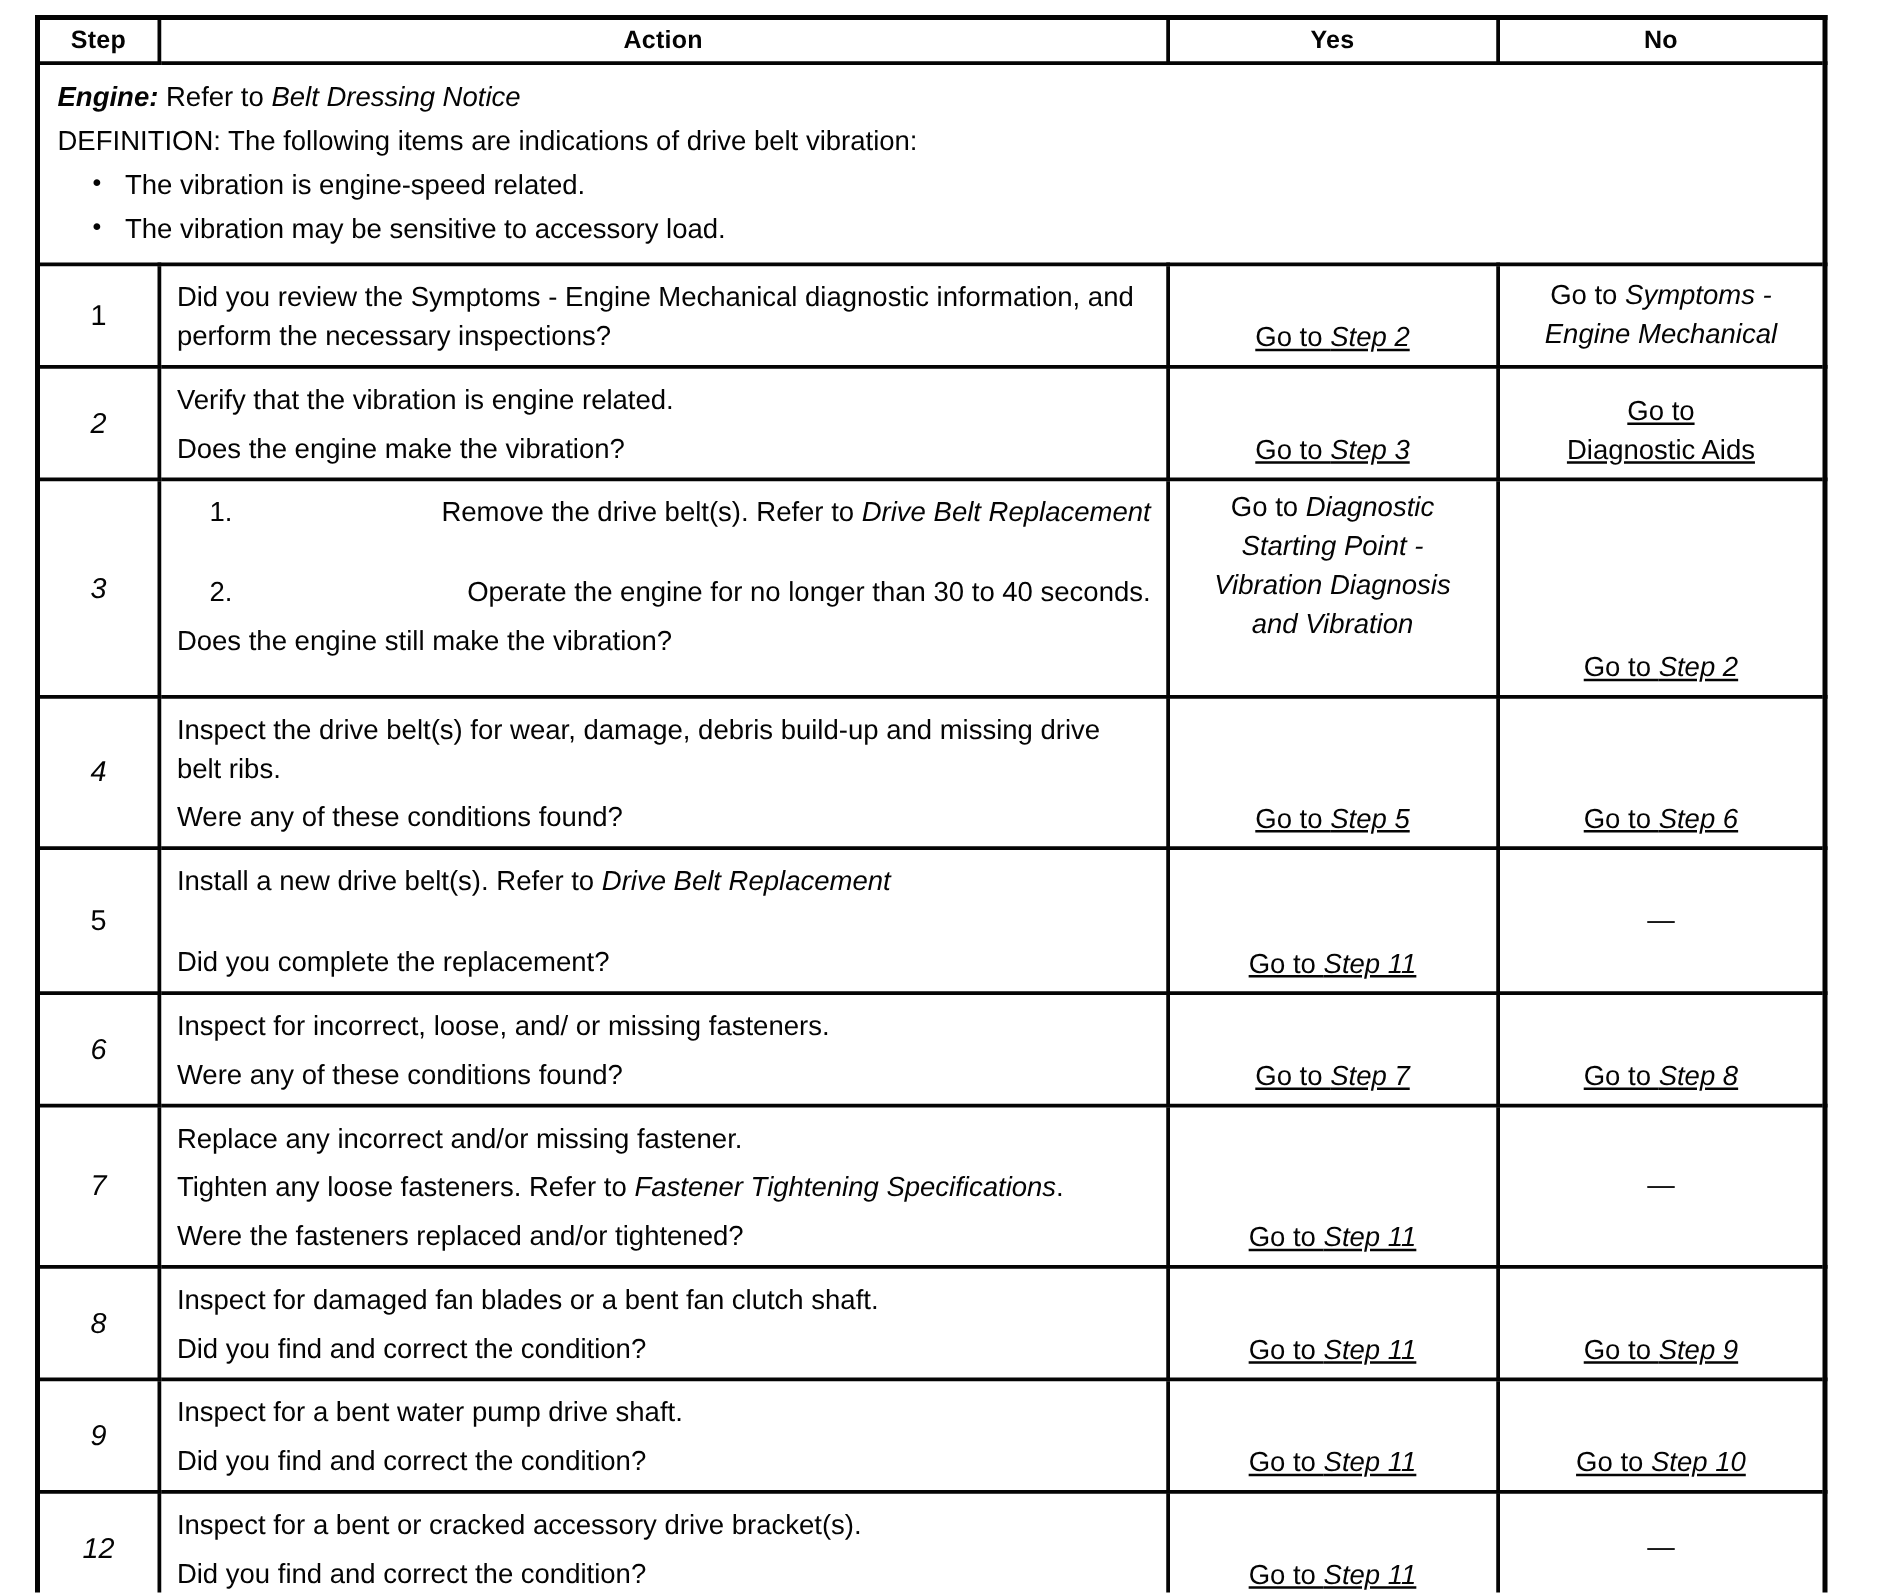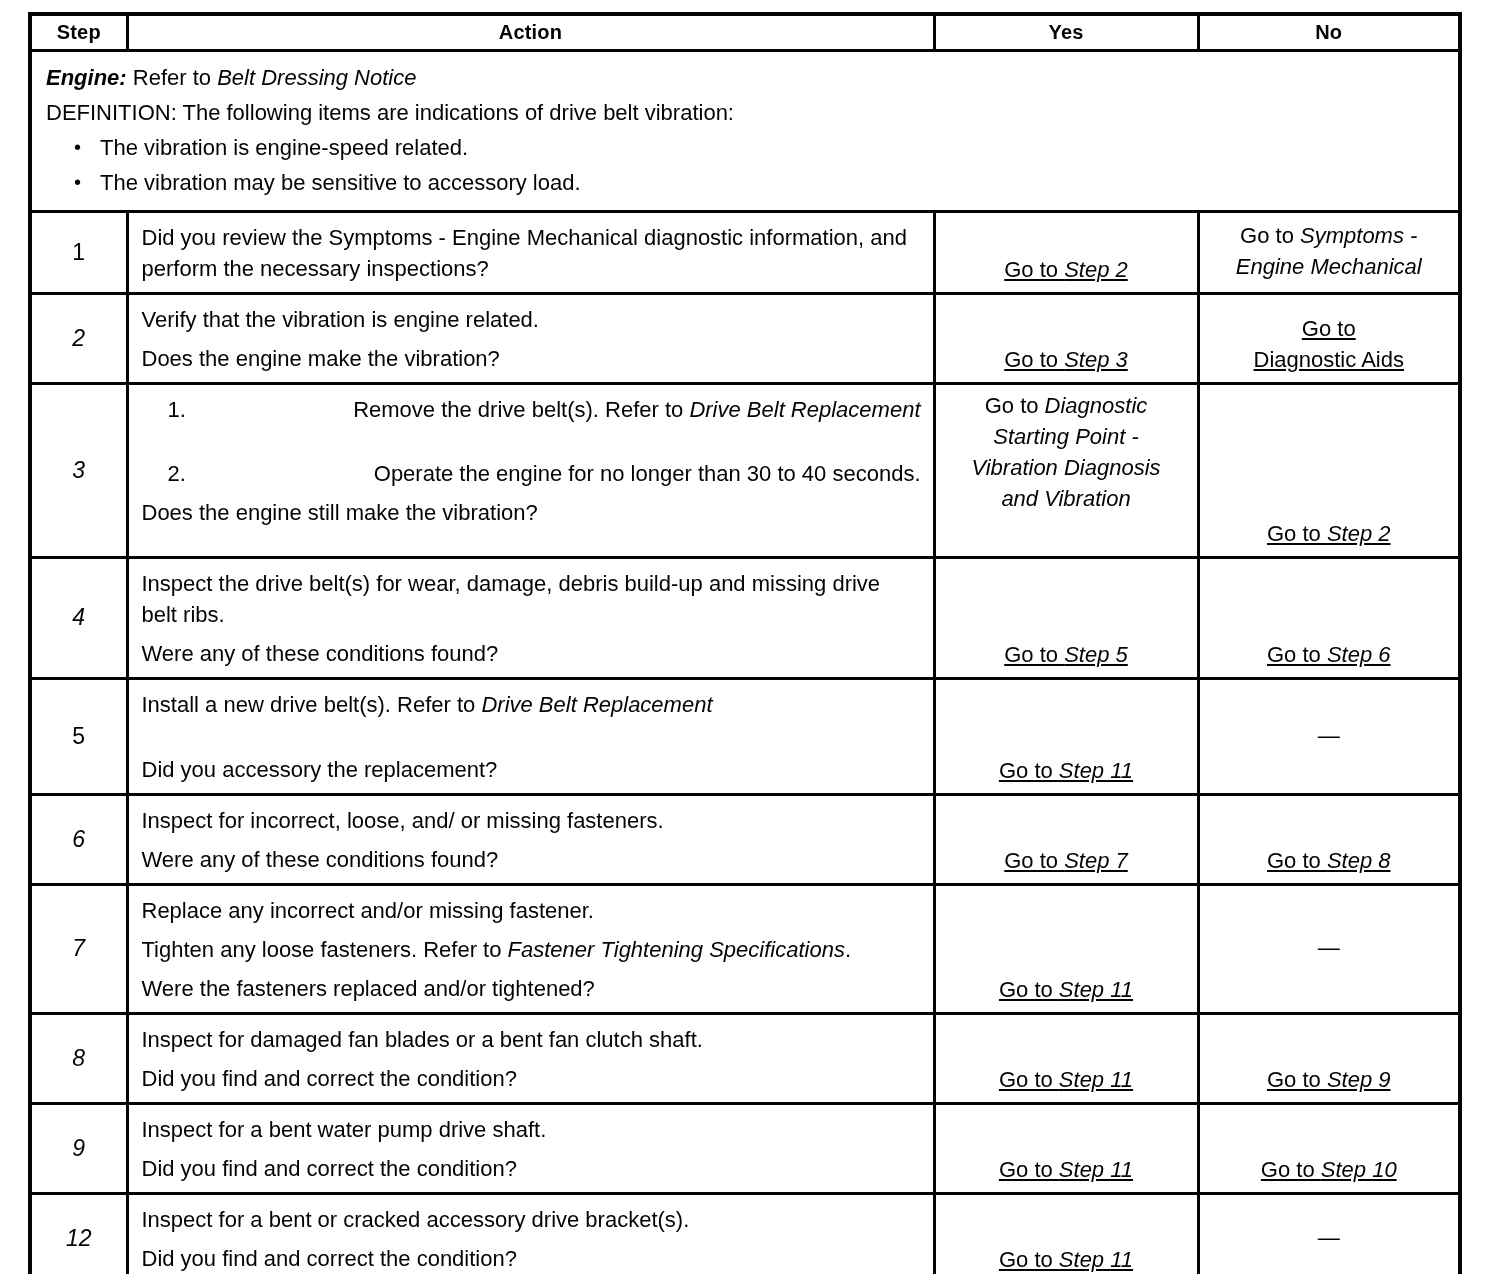--- a/index.html
+++ b/index.html
@@ -168,21 +168,21 @@
             <div class="line"><span>Go to </span><span class="it ">Step 5</span></div>
           </td>
           <td class="yesno vb">
             <div class="line"><span>Go to </span><span class="it ">Step 6</span></div>
           </td>
         </tr>
         <tr class="r5">
           <td class="step-cell">5</td>
           <td class="action-cell">
             <div class="para"><span>Install a new drive belt(s). Refer to </span><span class="it ">Drive Belt Replacement</span></div>
-            <div class="para" style="margin-top: 34px;"><span>Did you accessory the replacement?</span></div>
+            <div class="para" style="margin-top: 34px;"><span>Did you complete the replacement?</span></div>
           </td>
           <td class="yesno vb">
             <div class="line"><span>Go to </span><span class="it ">Step 11</span></div>
           </td>
           <td class="yesno vm">
             <div class="line"><span>—</span></div>
           </td>
         </tr>
         <tr class="r6">
           <td class="step-cell it">6</td>

